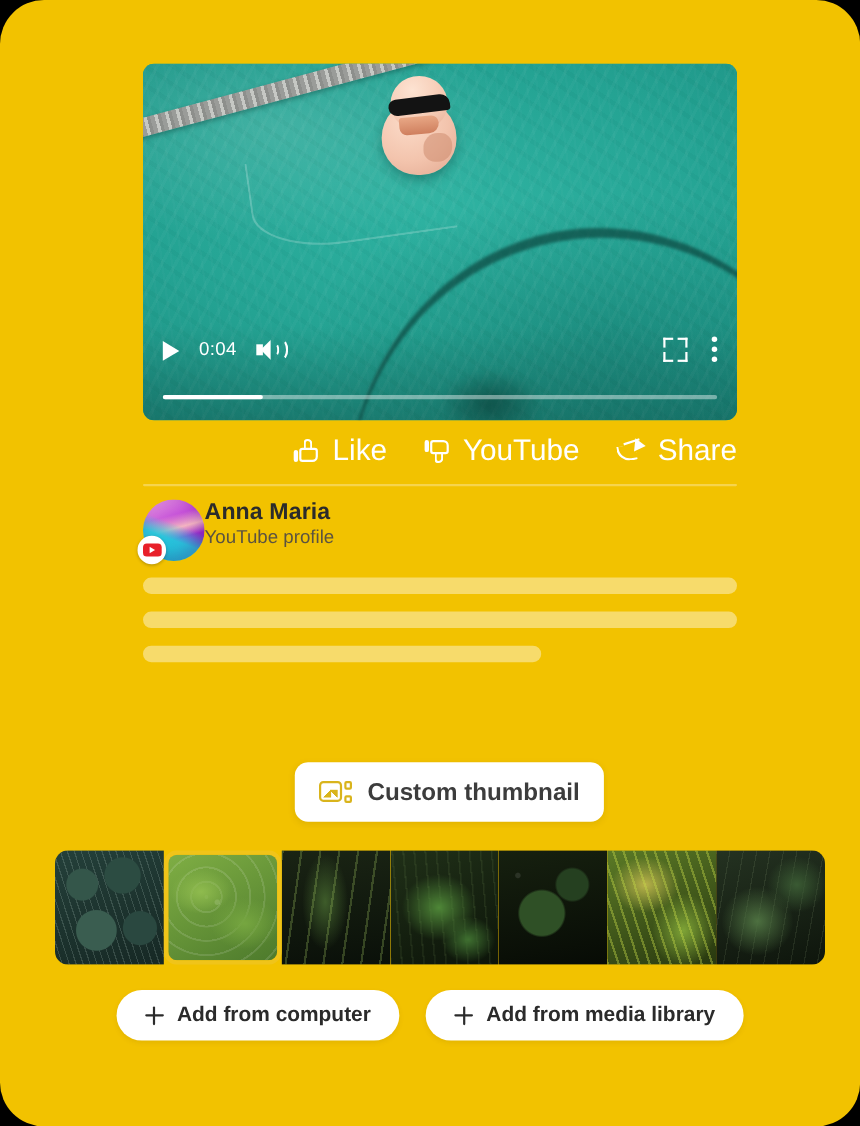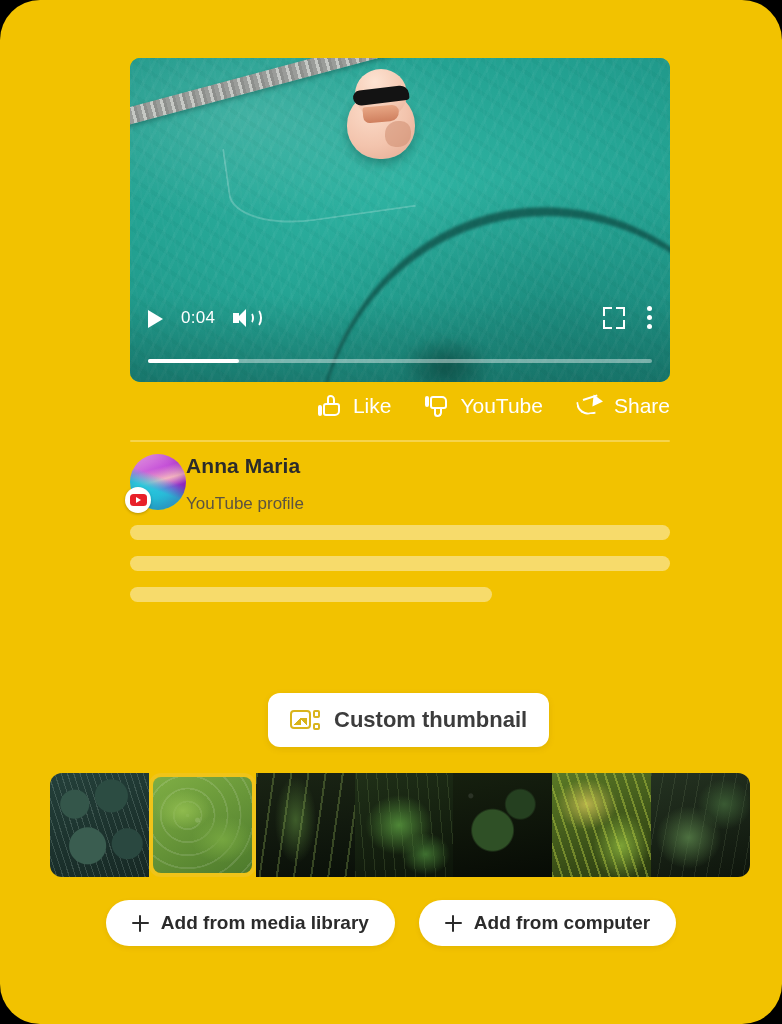--- a/index.html
+++ b/index.html
@@ -172,21 +172,21 @@
     height: 100%; background: #fff; border-radius: 2px;
   }
 
   
   .actions {
     position: absolute; left: 130px; top: 394px; width: 540px;
     display: flex; justify-content: flex-end; align-items: center; gap: 34px;
   }
   .action {
     display: flex; align-items: center; gap: 11px;
-    color: #ffffff; font-size: 21px; cursor: pointer;
+    color: #ffffff; font-size: 27px; cursor: pointer;
   }
   .ico-like, .ico-dislike { position: relative; width: 24px; height: 24px; }
   .ico-like .pad, .ico-dislike .pad {
     position: absolute; left: 5px; width: 17px; height: 13px;
     border: 2px solid #fff; border-radius: 3px 3px 5px 3px;
   }
   .ico-like .pad { top: 9px; }
   .ico-dislike .pad { top: 2px; border-radius: 3px 5px 3px 3px; }
   .ico-like .thumb, .ico-dislike .thumb {
     position: absolute; width: 8px; height: 10px; border: 2px solid #fff;
@@ -245,21 +245,21 @@
     display: flex; align-items: center; justify-content: center;
   }
   .yt-badge .tri {
     width: 0; height: 0;
     border-left: 5px solid #fff;
     border-top: 3.2px solid transparent;
     border-bottom: 3.2px solid transparent;
     margin-left: 1.5px;
   }
   .pname { font-size: 21px; font-weight: bold; color: #2b2b2b; letter-spacing: .1px; }
-  .psub { font-size: 17px; color: #5c5340; margin-top: 16px; }
+  .psub { font-size: 17px; color: #5c5340; margin-top: 1px; }
 
   
   .bars { position: absolute; left: 130px; top: 525px; width: 540px; }
   .bar { height: 15px; border-radius: 8px; background: rgba(255,255,255,.42); margin-bottom: 16px; }
 
   
   .thumb-btn {
     position: absolute; left: 268px; top: 693px;
     height: 54px; padding: 0 22px;
     background: #fff; border-radius: 12px;
@@ -488,21 +488,21 @@
         <div class="img leaf-f"></div>
       </div>
       <div class="cell">
         <div class="img leaf-g"></div>
       </div>
     </div>
 
   <div class="bottom-btns" id="bottom-btns">
       <div class="pill">
         <span class="plus"></span>
-        <span>Add from media library</span>
+        <span>Add from computer</span>
       </div>
       <div class="pill">
         <span class="plus"></span>
-        <span>Add from computer</span>
+        <span>Add from media library</span>
       </div>
     </div>
 
 </div>
 
 </body></html>

